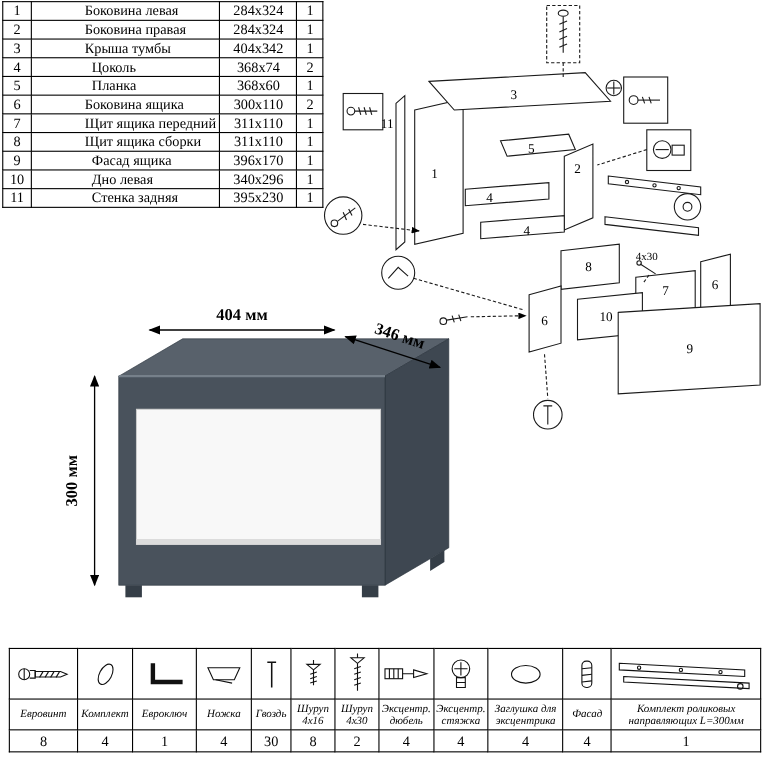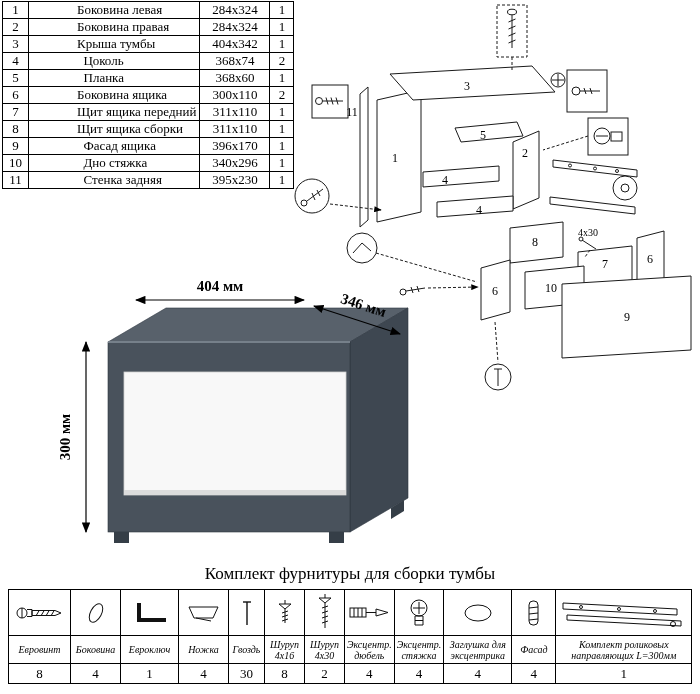--- a/index.html
+++ b/index.html
@@ -96,21 +96,21 @@
 
         <tr>
           <td class="col-num">9</td>
           <td class="col-name">  Фасад ящика</td>
           <td class="col-size">396x170</td>
           <td class="col-qty">1</td>
         </tr>
 
         <tr>
           <td class="col-num">10</td>
-          <td class="col-name">  Дно стяжка</td>
+          <td class="col-name">  Дно левая</td>
           <td class="col-size">340x296</td>
           <td class="col-qty">1</td>
         </tr>
 
         <tr>
           <td class="col-num">11</td>
           <td class="col-name">  Стенка задняя</td>
           <td class="col-size">395x230</td>
           <td class="col-qty">1</td>
         </tr>
@@ -273,21 +273,20 @@
       <text x="172" y="21" text-anchor="middle" font-size="15" font-weight="bold" fill="#000">404 мм</text>
 
       <line x1="266" y1="36" x2="352" y2="64" stroke="#000" stroke-width="1.2" marker-start="url(#arr1)" marker-end="url(#arr1)"></line>
       <text transform="translate(314,40) rotate(18)" text-anchor="middle" font-size="15" font-weight="bold" fill="#000">346 мм</text>
 
       <line x1="38" y1="72" x2="38" y2="262" stroke="#000" stroke-width="1.2" marker-start="url(#arr1)" marker-end="url(#arr1)"></line>
       <text transform="translate(22,167) rotate(-90)" text-anchor="middle" font-size="15" font-weight="bold" fill="#000">300 мм</text>
     </svg>
   </div>
 
-  <div class="hw-title">Комплект фурнитуры для сборки тумбы</div>
 
   <table class="hw-table">
     <colgroup>
       <col style="width:62px">
         <col style="width:50px">
         <col style="width:58px">
         <col style="width:50px">
       <col style="width:36px">
         <col style="width:40px">
         <col style="width:40px">
@@ -410,21 +409,21 @@
                 <circle cx="60" cy="14" r="1.5"></circle>
                 <circle cx="96" cy="16" r="1.5"></circle>
             <polygon points="8,20 122,26 122,31 8,25"></polygon>
             <circle cx="114" cy="29" r="2.5"></circle>
           </g>
         </svg>
       </td>
     </tr>
     <tr>
       <td class="name-cell">Евровинт</td>
-      <td class="name-cell">Боковина</td>
+      <td class="name-cell">Комплект</td>
       <td class="name-cell">Евроключ</td>
       <td class="name-cell">Ножка</td>
       <td class="name-cell">Гвоздь</td>
       <td class="name-cell">Шуруп 4х16</td>
       <td class="name-cell">Шуруп 4х30</td>
       <td class="name-cell">Эксцентр. дюбель</td>
       <td class="name-cell">Эксцентр. стяжка</td>
       <td class="name-cell">Заглушка для эксцентрика</td>
       <td class="name-cell">Фасад</td>
       <td class="name-cell">Комплект роликовых направляющих L=300мм</td>

